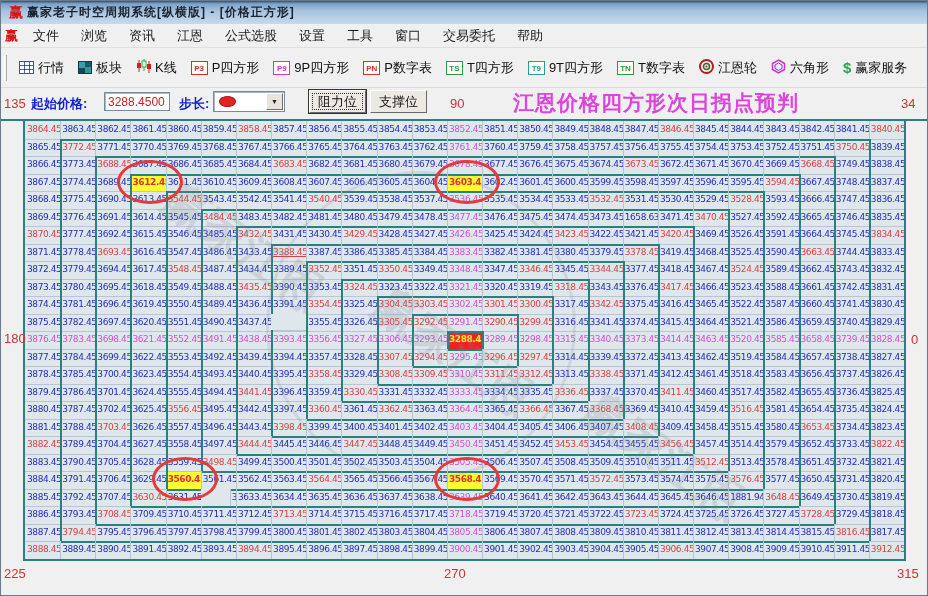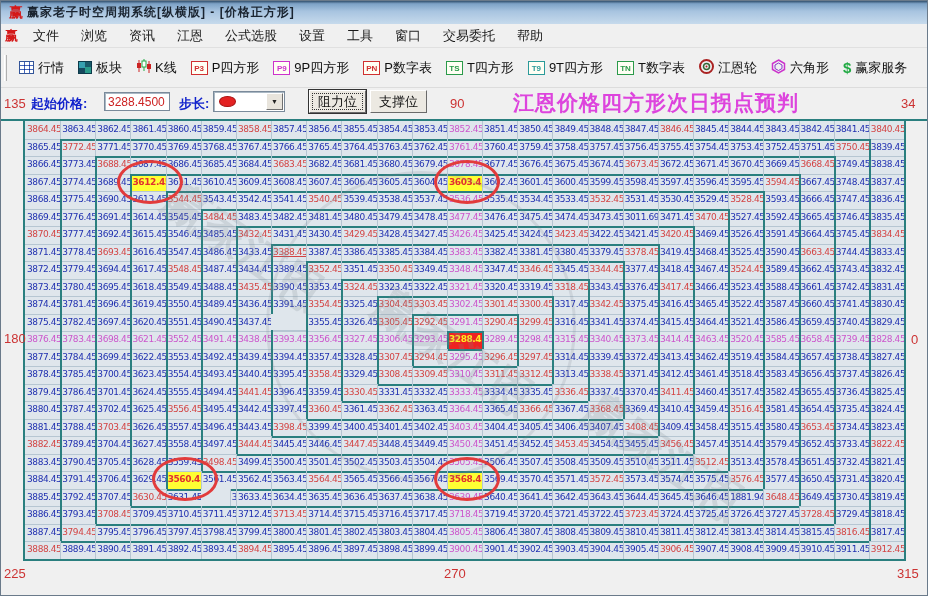--- a/index.html
+++ b/index.html
@@ -347,21 +347,21 @@
       <div class="cell b" style="box-shadow: rgb(182, 198, 210) 1px 0px 0px inset, rgb(42, 127, 127) 0px 2px 0px inset;">3482.45</div>
       <div class="cell b" style="box-shadow: rgb(182, 198, 210) 1px 0px 0px inset, rgb(42, 127, 127) 0px 2px 0px inset;">3481.45</div>
       <div class="cell b" style="box-shadow: rgb(182, 198, 210) 1px 0px 0px inset, rgb(42, 127, 127) 0px 2px 0px inset;">3480.45</div>
       <div class="cell b" style="box-shadow: rgb(182, 198, 210) 1px 0px 0px inset, rgb(42, 127, 127) 0px 2px 0px inset;">3479.45</div>
       <div class="cell b" style="box-shadow: rgb(182, 198, 210) 1px 0px 0px inset, rgb(42, 127, 127) 0px 2px 0px inset;">3478.45</div>
       <div class="cell m" style="box-shadow: rgb(182, 198, 210) 1px 0px 0px inset, rgb(42, 127, 127) 0px 2px 0px inset;">3477.45</div>
       <div class="cell b" style="box-shadow: rgb(182, 198, 210) 1px 0px 0px inset, rgb(42, 127, 127) 0px 2px 0px inset;">3476.45</div>
       <div class="cell b" style="box-shadow: rgb(182, 198, 210) 1px 0px 0px inset, rgb(42, 127, 127) 0px 2px 0px inset;">3475.45</div>
       <div class="cell b" style="box-shadow: rgb(182, 198, 210) 1px 0px 0px inset, rgb(42, 127, 127) 0px 2px 0px inset;">3474.45</div>
       <div class="cell b" style="box-shadow: rgb(182, 198, 210) 1px 0px 0px inset, rgb(42, 127, 127) 0px 2px 0px inset;">3473.45</div>
-      <div class="cell b" style="box-shadow: rgb(182, 198, 210) 1px 0px 0px inset, rgb(42, 127, 127) 0px 2px 0px inset;">3011.69</div>
+      <div class="cell b" style="box-shadow: rgb(182, 198, 210) 1px 0px 0px inset, rgb(42, 127, 127) 0px 2px 0px inset;">1658.63</div>
       <div class="cell b" style="box-shadow: rgb(182, 198, 210) 1px 0px 0px inset, rgb(42, 127, 127) 0px 2px 0px inset;">3471.45</div>
       <div class="cell r" style="box-shadow: rgb(182, 198, 210) 1px 0px 0px inset, rgb(42, 127, 127) 0px 2px 0px inset;">3470.45</div>
       <div class="cell b" style="box-shadow: rgb(42, 127, 127) 2px 0px 0px inset, rgb(182, 198, 210) 0px 1px 0px inset;">3527.45</div>
       <div class="cell b" style="box-shadow: rgb(42, 127, 127) 2px 0px 0px inset, rgb(182, 198, 210) 0px 1px 0px inset;">3592.45</div>
       <div class="cell b" style="box-shadow: rgb(42, 127, 127) 2px 0px 0px inset, rgb(182, 198, 210) 0px 1px 0px inset;">3665.45</div>
       <div class="cell b" style="box-shadow: rgb(42, 127, 127) 2px 0px 0px inset, rgb(182, 198, 210) 0px 1px 0px inset;">3746.45</div>
       <div class="cell b" style="box-shadow: rgb(42, 127, 127) 2px 0px 0px inset, rgb(182, 198, 210) 0px 1px 0px inset;">3835.45</div>
       <div class="cell r" style="box-shadow: rgb(182, 198, 210) 0px 1px 0px inset;">3870.45</div>
       <div class="cell b" style="box-shadow: rgb(42, 127, 127) 2px 0px 0px inset, rgb(182, 198, 210) 0px 1px 0px inset;">3777.45</div>
       <div class="cell b" style="box-shadow: rgb(42, 127, 127) 2px 0px 0px inset, rgb(182, 198, 210) 0px 1px 0px inset;">3692.45</div>

